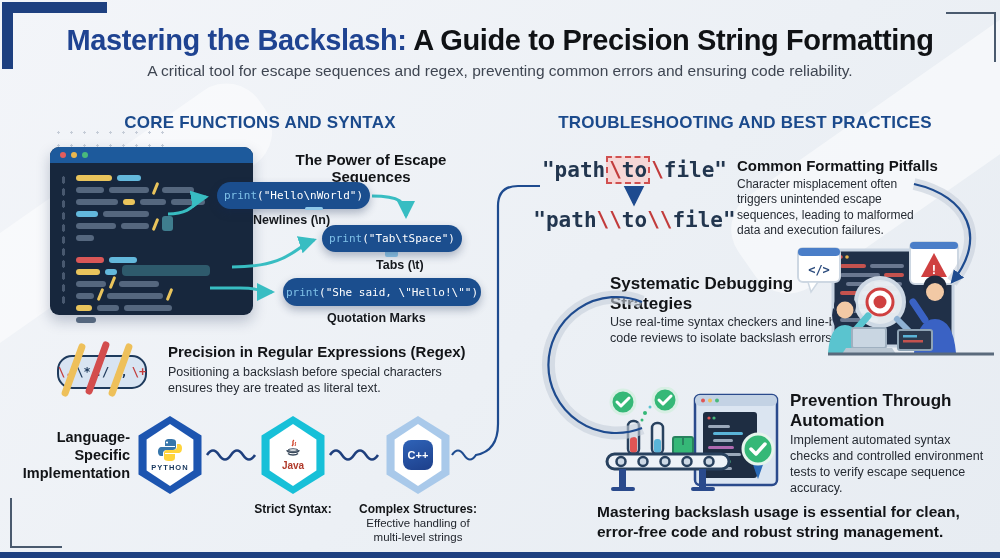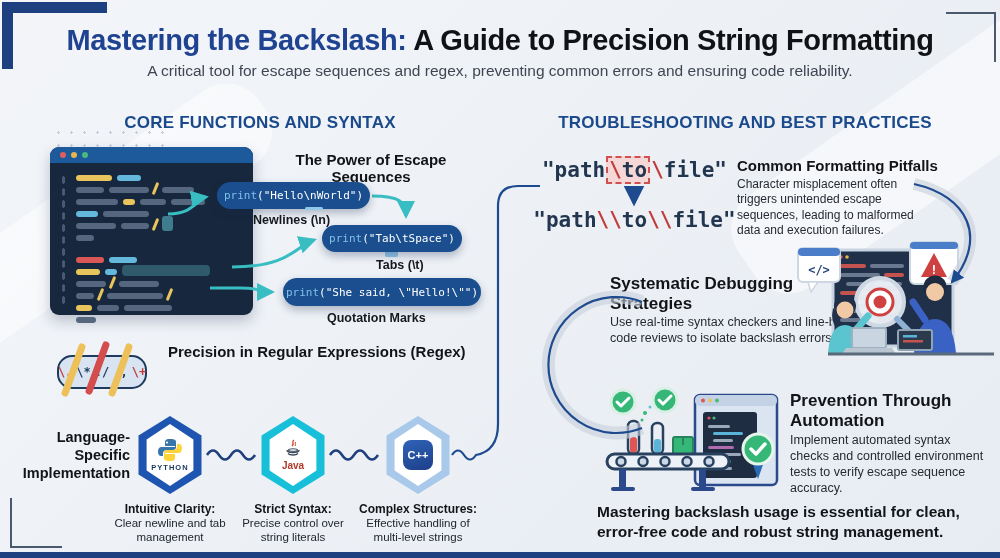--- a/index.html
+++ b/index.html
@@ -201,20 +201,21 @@
     <span class="rtok-red">\.</span>
     <span>\*</span>
     <span>./</span>
     <span>.,</span>
     <span class="rtok-red">\+</span>
   </div>
   <div class="rstroke" style="left:70px;top:342px;background:#eec05a;"></div>
   <div class="rstroke" style="left:94px;top:340px;background:#d34d4d;"></div>
   <div class="rstroke" style="left:117px;top:342px;background:#eec05a;"></div>
   <div class="abs hblack" style="left:168px;top:343px;font-size:15px;">Precision in Regular Expressions (Regex)</div>
+  <div class="abs bodytext" style="left:168px;top:364px;width:296px;">Positioning a backslash before special characters ensures they are treated as literal text.</div>
 
   <div class="abs" style="left:12px;top:428px;width:118px;text-align:right;font-size:14.5px;font-weight:800;color:#121417;line-height:1.25;">Language-Specific Implementation</div>
 
   <div class="hex" style="left:135px;top:416px;">
     <div class="hex-outer" style="background:#1d55b0;"></div>
     <div class="hex-inner">
       <svg width="26" height="24" viewBox="0 0 26 24">
         <path d="M13,1 c-5,0 -5,2 -5,4 l0,3 10,0 0,1 -13,0 c-3,0 -4,2 -4,5 0,2 1,4 3,4 l2,0 0-3 c0-2 2-3 4-3 l6,0 c2,0 3-1 3-3 l0-5 c0-2 -1-3 -6-3 z" fill="#3776ab"></path>
         <path d="M13,23 c5,0 5,-2 5,-4 l0,-3 -10,0 0,-1 13,0 c3,0 4,-2 4,-5 0,-2 -1,-4 -3,-4 l-2,0 0,3 c0,2 -2,3 -4,3 l-6,0 c-2,0 -3,1 -3,3 l0,5 c0,2 1,3 6,3 z" fill="#ffd43b"></path>
         <circle cx="10" cy="4.5" r="1.1" fill="#fff"></circle>
@@ -237,27 +238,22 @@
   </div>
   <div class="hex" style="left:383px;top:416px;">
     <div class="hex-outer" style="background:#a9c9ea;"></div>
     <div class="hex-inner">
       <div class="cppbadge">
           <span>C++</span>
         </div>
     </div>
   </div>
 
-  <div class="lang-cap" style="left:107px;top:502px;">
-    <div class="cap">Intuitive Clarity:</div>
-    <div class="desc">Clear newline and tab management</div>
-  </div>
   <div class="lang-cap" style="left:230px;top:502px;">
     <div class="cap">Strict Syntax:</div>
-    <div class="desc">Precise control over string literals</div>
   </div>
   <div class="lang-cap" style="left:355px;top:502px;">
     <div class="cap">Complex Structures:</div>
     <div class="desc">Effective handling of multi-level strings</div>
   </div>
 
   <div class="abs pathline" style="left:512px;top:158px;width:245px;text-align:center;">
     <span>"path</span><span class="hlbox"><span class="bsred">\</span><span>to</span></span><span class="bsred">\</span><span>file"</span>
   </div>
   <div class="abs pathline" style="left:512px;top:208px;width:245px;text-align:center;">

